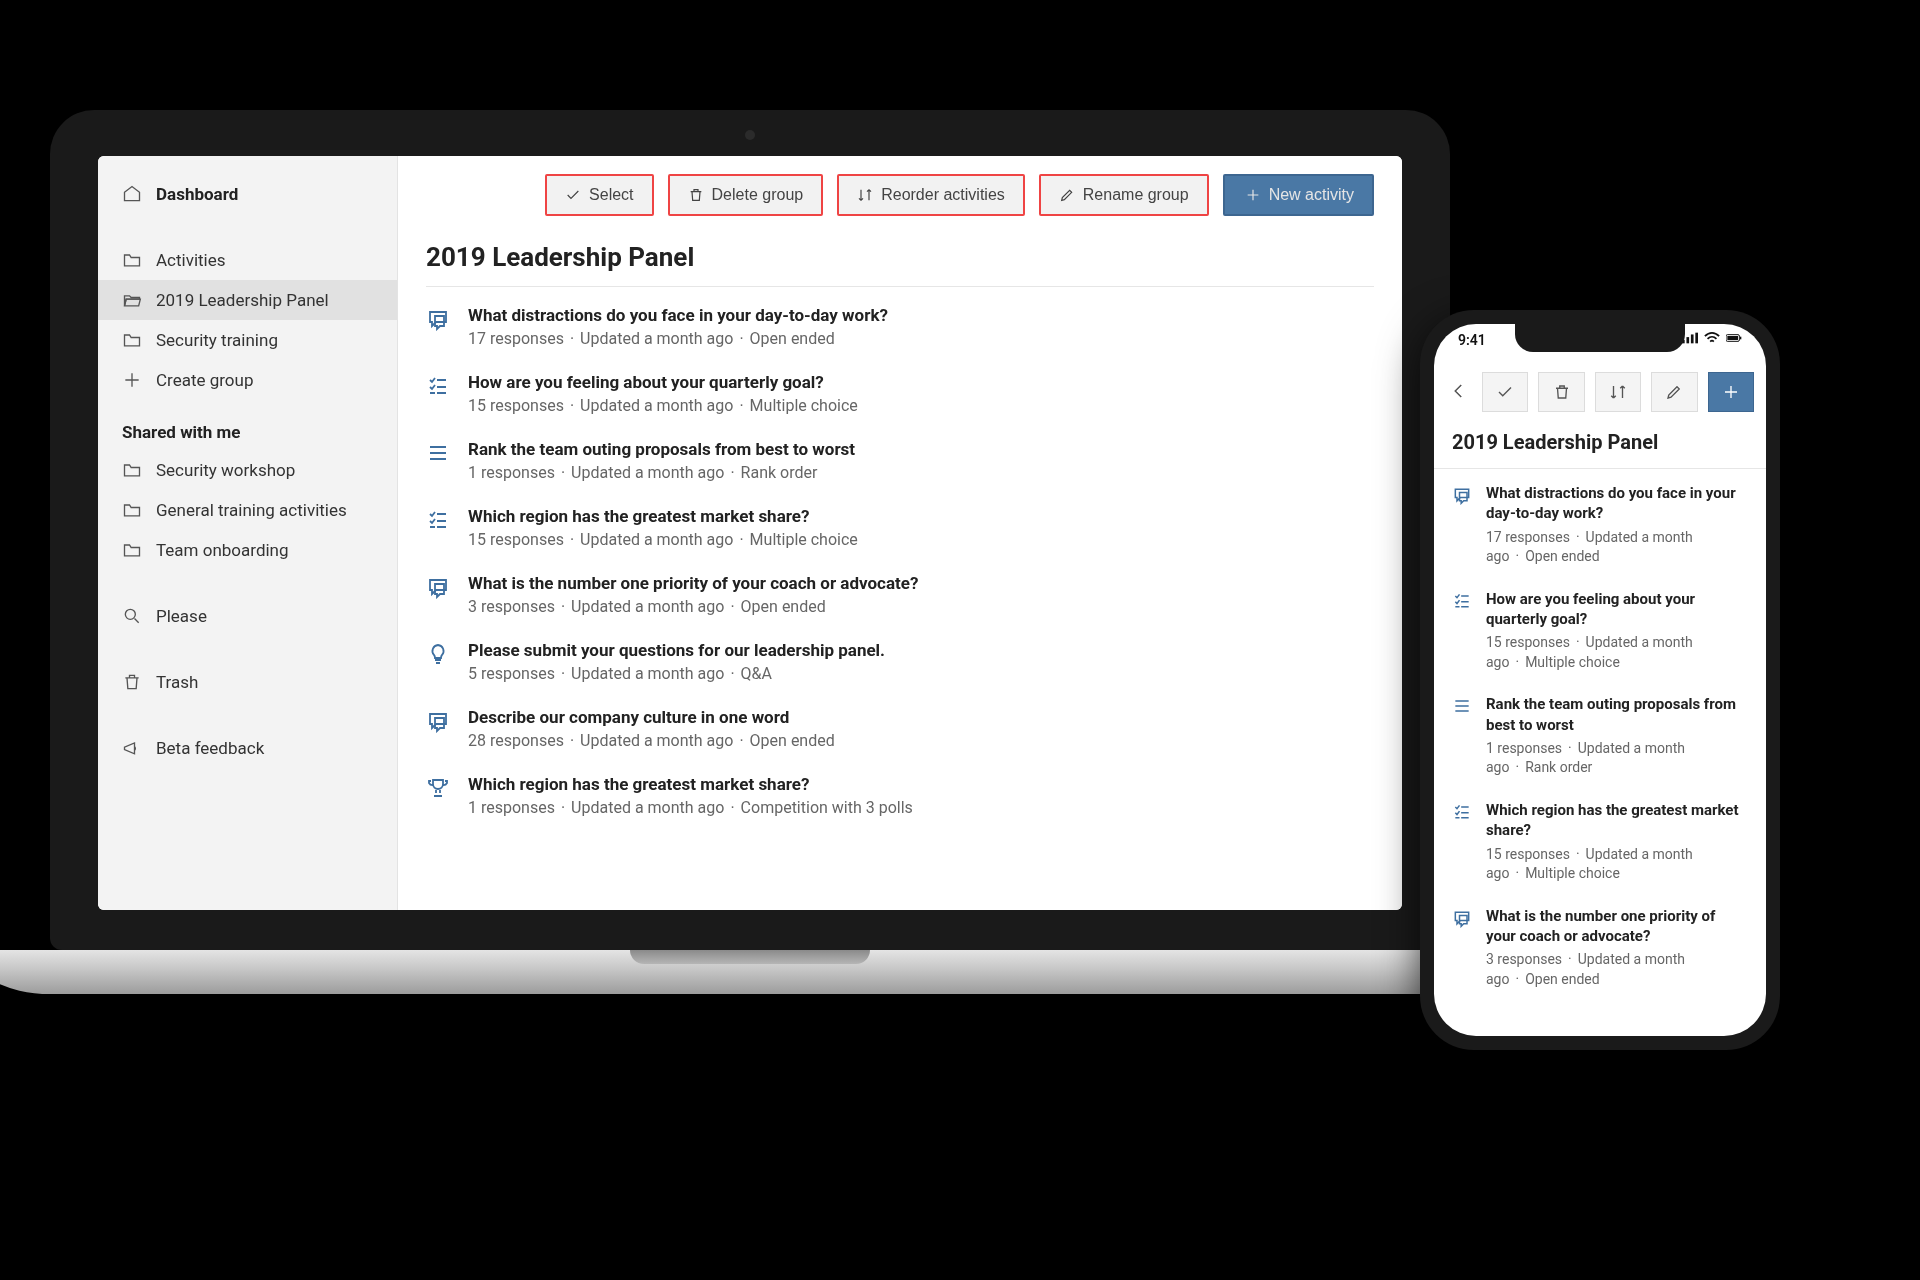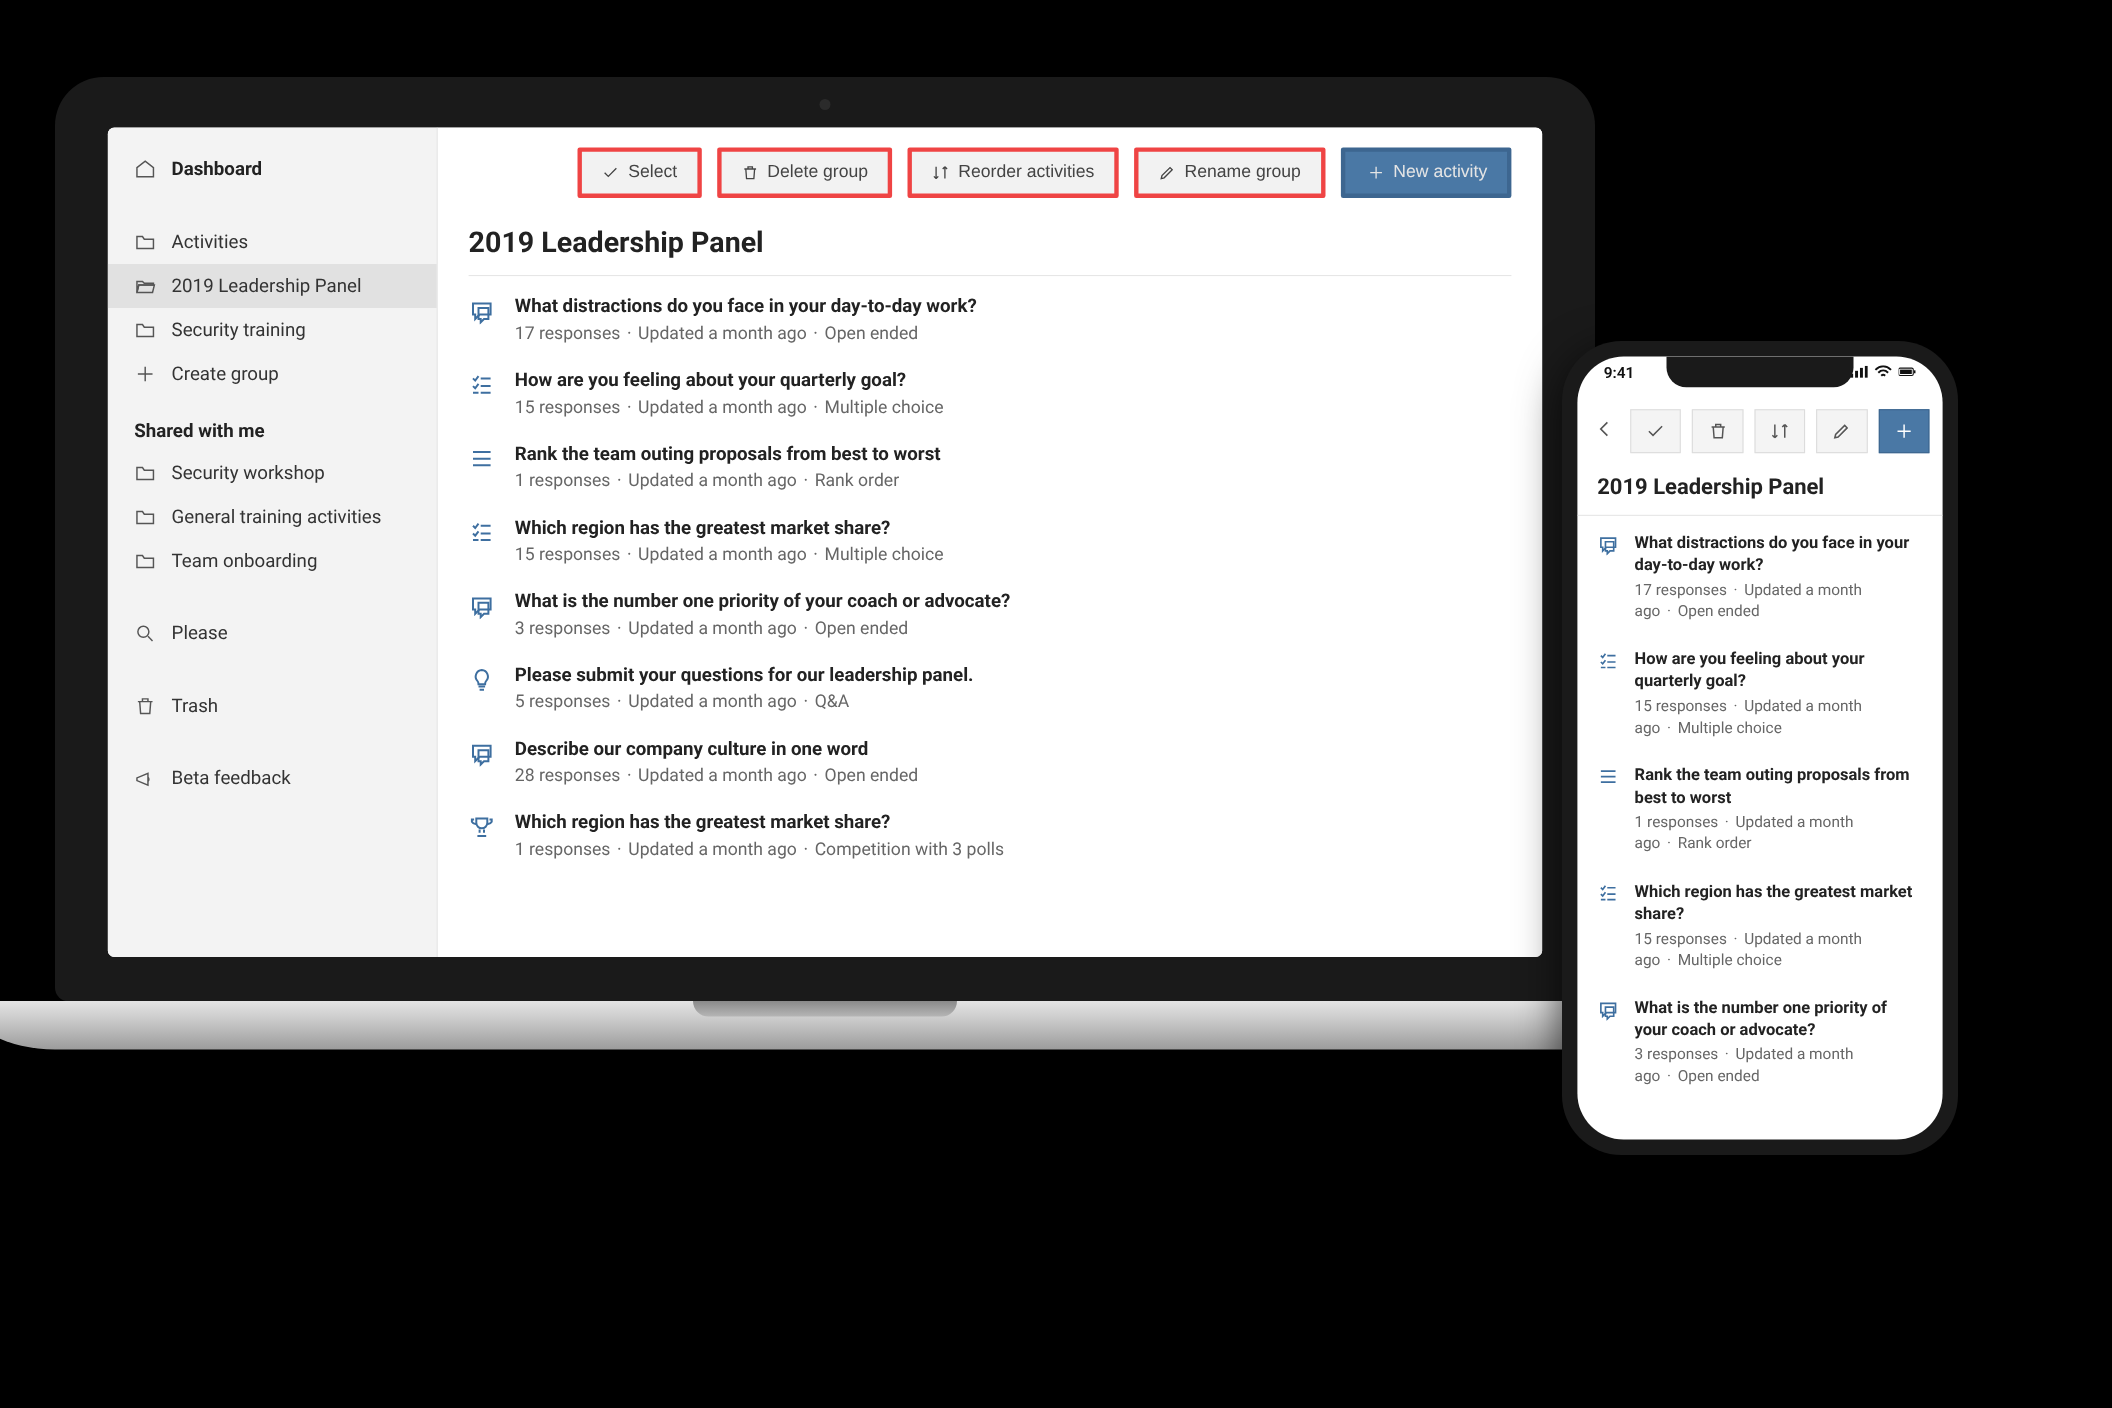--- a/index.html
+++ b/index.html
@@ -19,20 +19,21 @@
     width: 1400px;
   }
   .laptop-lid {
     width: 1400px;
     height: 840px;
     background: #1a1a1a;
     border-radius: 44px 44px 12px 12px;
     padding: 46px 48px 40px 48px;
     position: relative;
     box-shadow: 0 4px 30px rgba(0,0,0,.6);
+    margin-top: 40px;
   }
   .laptop-camera {
     position: absolute;
     top: 20px; left: 50%; transform: translateX(-50%);
     width: 10px; height: 10px;
     background: #2b2b2b; border-radius: 50%;
   }
   .laptop-base {
     width: 1560px;
     height: 44px;
@@ -91,21 +92,21 @@
   .toolbar {
     display: flex;
     gap: 14px;
     justify-content: flex-end;
     margin-bottom: 26px;
   }
   .btn {
     display: inline-flex; align-items: center; gap: 8px;
     padding: 10px 18px;
     font-size: 16px;
-    border: 4px solid #ef4444;
+    border: 2px solid #ef4444;
     background: #f2f2f2;
     color: #444;
     cursor: pointer;
     border-radius: 2px;
     white-space: nowrap;
   }
   .btn svg { width:16px; height:16px; stroke:currentColor; fill:none; stroke-width:1.8; }
   .btn.primary {
     background: #4a78a5;
     border-color: #3d6690;

